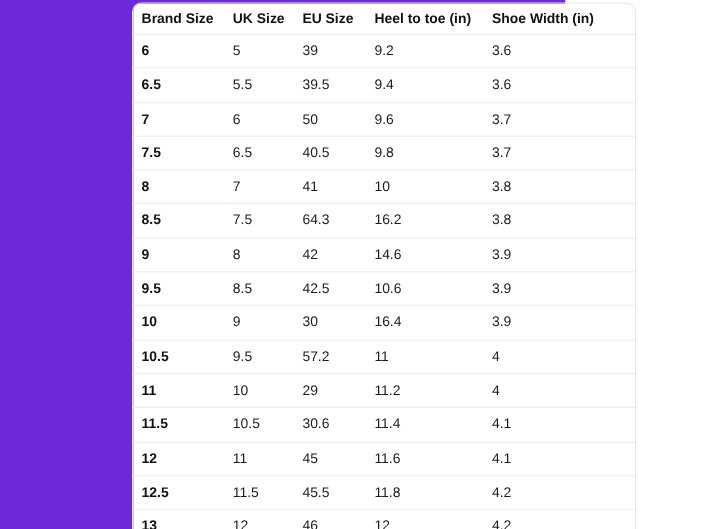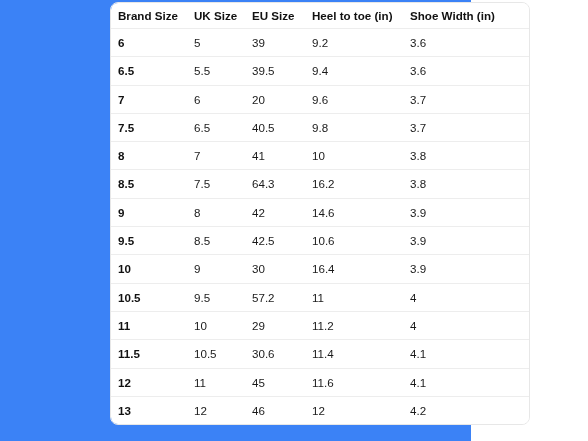--- a/index.html
+++ b/index.html
@@ -12,21 +12,21 @@
     height: 441px;
     overflow: hidden;
     font-family: "Liberation Sans", sans-serif;
     -webkit-font-smoothing: antialiased;
   }
 
   #page {
     position: relative;
     width: 471px;
     height: 441px;
-    background: #3b82f6;
+    background: #6d28d9;
   }
 
   
   .table-card {
     position: absolute;
     left: 110px;
     top: 2px;
     width: 420px;           
     border: 1px solid #e7e7e7;
     border-radius: 8px;
@@ -119,21 +119,21 @@
           <tr>
             <td class="col-brand">6.5</td>
             <td>5.5</td>
             <td>39.5</td>
             <td>9.4</td>
             <td>3.6</td>
           </tr>
           <tr>
             <td class="col-brand">7</td>
             <td>6</td>
-            <td>20</td>
+            <td>50</td>
             <td>9.6</td>
             <td>3.7</td>
           </tr>
           <tr>
             <td class="col-brand">7.5</td>
             <td>6.5</td>
             <td>40.5</td>
             <td>9.8</td>
             <td>3.7</td>
           </tr>
@@ -194,20 +194,27 @@
             <td>4.1</td>
           </tr>
           <tr>
             <td class="col-brand">12</td>
             <td>11</td>
             <td>45</td>
             <td>11.6</td>
             <td>4.1</td>
           </tr>
           <tr>
+            <td class="col-brand">12.5</td>
+            <td>11.5</td>
+            <td>45.5</td>
+            <td>11.8</td>
+            <td>4.2</td>
+          </tr>
+          <tr>
             <td class="col-brand">13</td>
             <td>12</td>
             <td>46</td>
             <td>12</td>
             <td>4.2</td>
           </tr>
         </tbody>
     </table>
   </div>
 </div>

